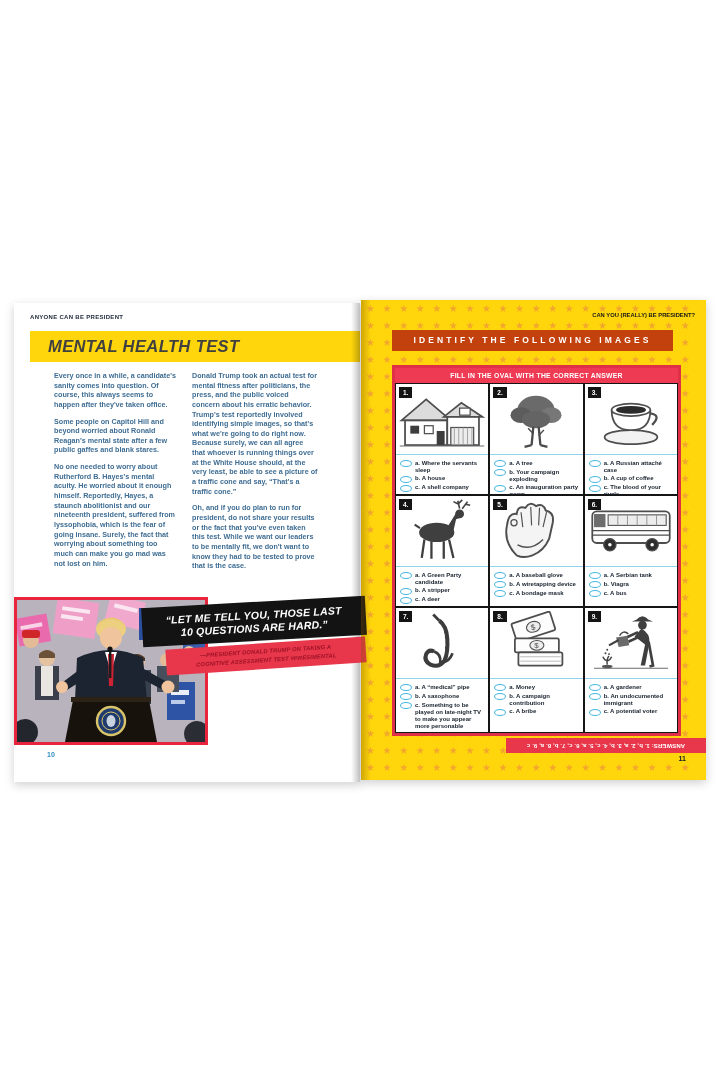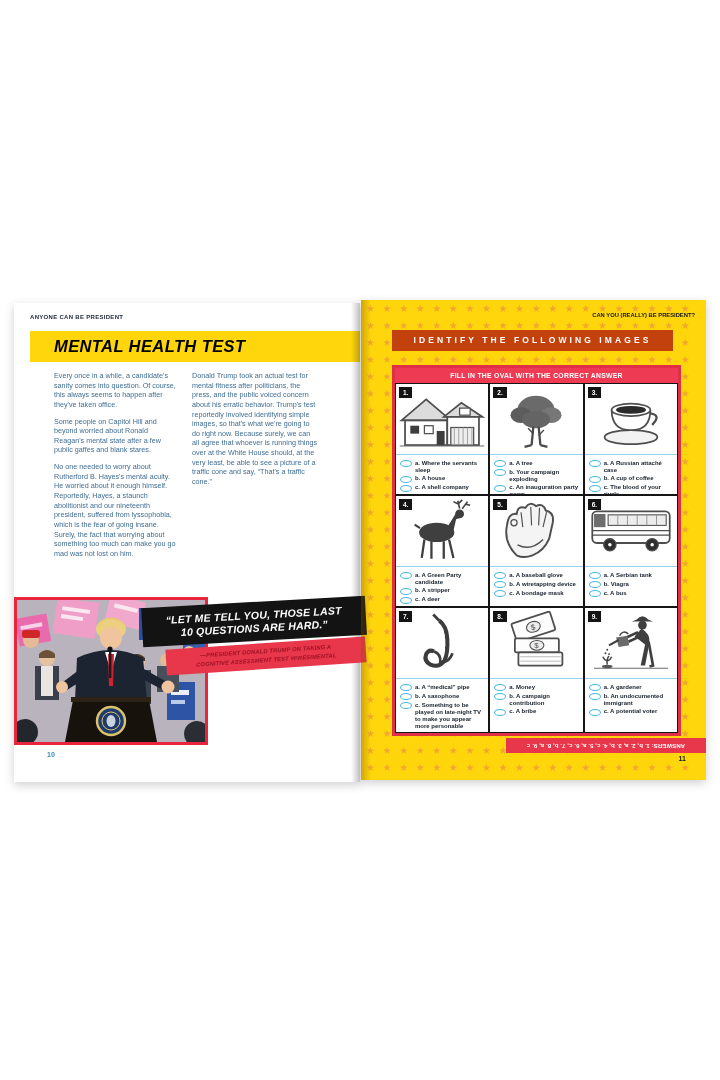--- a/index.html
+++ b/index.html
@@ -7,27 +7,27 @@
     width:720px;height:1080px;background:#ffffff;position:relative;overflow:hidden;
     font-family:"Liberation Sans",sans-serif;-webkit-font-smoothing:antialiased;
   }
   .page{position:absolute;box-shadow:0 3px 9px rgba(40,40,60,.22);}
   
   .page-left{left:14px;top:303px;width:346px;height:479px;background:#fff;}
   .page-left::after{content:'';position:absolute;right:0;top:0;bottom:0;width:9px;
     background:linear-gradient(to left,rgba(0,0,0,.20),rgba(0,0,0,0));pointer-events:none;}
   .kicker{position:absolute;left:16px;top:11px;font-size:6px;font-weight:700;color:#232b3d;letter-spacing:.3px;}
   .title-bar{position:absolute;left:16px;right:0;top:28px;height:31px;background:#ffd60b;}
-  .title-bar .title{font-style:italic;font-weight:700;color:#000000;font-size:16.5px;
-    line-height:31px;padding-left:24px;letter-spacing:.4px;border-radius:15px;}
+  .title-bar .title{font-style:italic;font-weight:700;color:#404040;font-size:16.5px;
+    line-height:31px;padding-left:18px;letter-spacing:.4px;border-radius:15px;}
   .cols{position:absolute;left:40px;top:68px;display:flex;gap:16px;}
   .col{color:#3f6d93;font-size:7.2px;line-height:1.34;}
   .col-1{width:122px;}
   .col-2{width:126px;}
-  .col p{margin:0 0 7px 0;}
+  .col p{margin:0 0 7px 0;font-weight:bold;}
   .photo-frame{position:absolute;left:0;top:294px;width:194px;height:148px;
     border:3px solid #e8253c;box-sizing:border-box;background:#b9b3bd;z-index:1;overflow:hidden;}
   .photo-frame svg{display:block;width:100%;height:100%;}
   .quote-banner{position:absolute;left:128px;top:299px;width:224px;height:39px;background:#131313;
     transform:rotate(-3.2deg);z-index:3;display:flex;flex-direction:column;justify-content:center;}
   .quote-banner div{color:#fff;font-style:italic;font-weight:700;font-size:10.5px;line-height:1.22;
     text-align:center;letter-spacing:.2px;}
   .attr-banner{position:absolute;left:152px;top:340px;width:200px;height:26px;background:#e8364a;
     transform:rotate(-3.8deg);z-index:2;display:flex;flex-direction:column;justify-content:center;}
   .attr-banner div{color:#9c1226;font-style:italic;font-weight:700;font-size:5.7px;line-height:1.5;
@@ -70,20 +70,21 @@
     <div class="title">MENTAL HEALTH TEST</div>
   </div>
   <div class="cols">
     <div class="col col-1">
       <p>Every once in a while, a candidate's sanity comes into question. Of course, this always seems to happen after they've taken office.</p>
       <p>Some people on Capitol Hill and beyond worried about Ronald Reagan's mental state after a few public gaffes and blank stares.</p>
       <p>No one needed to worry about Rutherford B. Hayes's mental acuity. He worried about it enough himself. Reportedly, Hayes, a staunch abolitionist and our nineteenth president, suffered from lyssophobia, which is the fear of going insane. Surely, the fact that worrying about something too much can make you go mad was not lost on him.</p>
     </div>
     <div class="col col-2">
       <p>Donald Trump took an actual test for mental fitness after politicians, the press, and the public voiced concern about his erratic behavior. Trump's test reportedly involved identifying simple images, so that's what we're going to do right now. Because surely, we can all agree that whoever is running things over at the White House should, at the very least, be able to see a picture of a traffic cone and say, “That's a traffic cone.”</p>
+      <p>Oh, and if you do plan to run for president, do not share your results or the fact that you've even taken this test. While we want our leaders to be mentally fit, we don't want to know they had to be tested to prove that is the case.</p>
     </div>
   </div>
 
   <div class="photo-frame">
     <svg viewBox="0 0 188 142" preserveAspectRatio="none">
       <rect width="188" height="142" fill="#b9b3bd"></rect>
       <rect x="38" y="0" width="42" height="36" fill="#ef9fc7" transform="rotate(8 58 18)"></rect>
       <rect x="0" y="16" width="32" height="28" fill="#ea6aae" transform="rotate(-10 16 30)"></rect>
       <rect x="90" y="-2" width="36" height="28" fill="#f0a8cc" transform="rotate(14 108 12)"></rect>
       <rect x="44" y="8" width="28" height="4" fill="#ffffff" opacity=".75" transform="rotate(8 58 18)"></rect>

